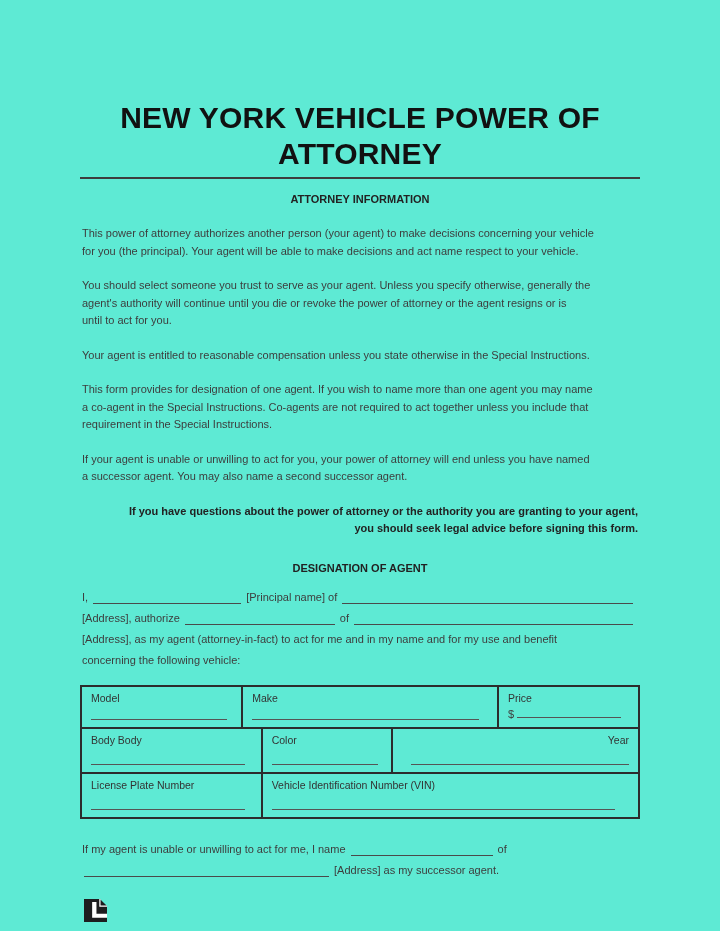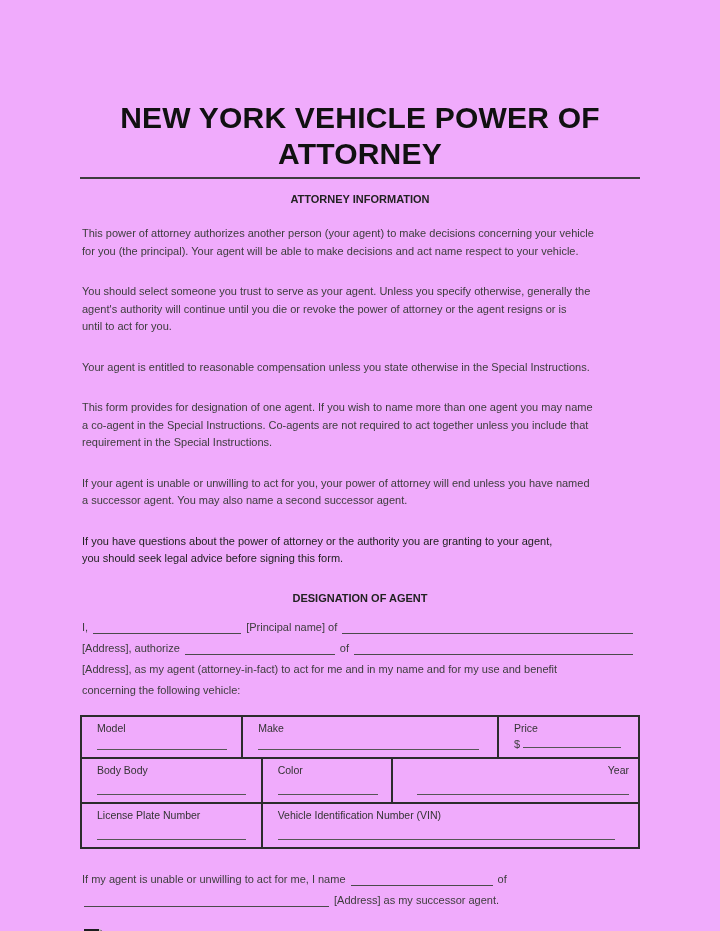--- a/index.html
+++ b/index.html
@@ -1,19 +1,19 @@
 <!DOCTYPE html>
 <html><head>
 <meta charset="utf-8">
 <style>
   * { margin:0; padding:0; box-sizing:border-box; }
   html,body { background:#ffffff; }
   .page {
     width:720px; height:931px;
-    background:#f0abfc;
+    background:#5eead4;
     font-family:"Liberation Sans","DejaVu Sans",sans-serif;
     color:#3d3d3d;
     padding:0 82px;
     position:relative;
     overflow:hidden;
   }
   .doc-title {
     margin-top:100px;
     text-align:center;
     font-size:30px;
@@ -28,28 +28,28 @@
     margin:5px -2px 0 -2px;
   }
   .section-heading {
     margin-top:14px;
     text-align:center;
     font-size:11px;
     font-weight:bold;
     color:#222222;
   }
   .para {
-    margin-top:23px;
+    margin-top:17px;
     font-size:11px;
     line-height:17.5px;
     color:#3d3d3d;
   }
   .para .ln { display:block; white-space:nowrap; }
   .para.first { margin-top:20px; }
-  .para.bold { font-weight:normal; color:#222222; }
+  .para.bold { font-weight:bold; color:#222222;text-align:right; }
   .heading-designation { margin-top:24px; }
   
   .fblock { margin-top:13px; font-size:11px; }
   .fline {
     display:flex;
     align-items:flex-end;
     line-height:21px;
     white-space:pre;
   }
   .blank {
@@ -67,21 +67,21 @@
   
   .vtable {
     margin-top:14px;
     border:2px solid #2c2c2c;
     margin-left:-2px; margin-right:-2px;
   }
   .vrow { display:flex; border-bottom:2px solid #2c2c2c; }
   .vrow:last-child { border-bottom:none; }
   .vcell {
     border-right:2px solid #2c2c2c;
-    padding:5px 9px 7px 15px;
+    padding:5px 9px 7px 9px;
     display:flex;
     flex-direction:column;
     justify-content:space-between;
     min-height:39px;
   }
   .vrow.r2 .vcell, .vrow.r3 .vcell { min-height:43px; }
   .vcell:last-child { border-right:none; }
   .vlabel { font-size:10.5px; color:#333333; }
   .cell-line {
     border-bottom:1px solid #555555;

